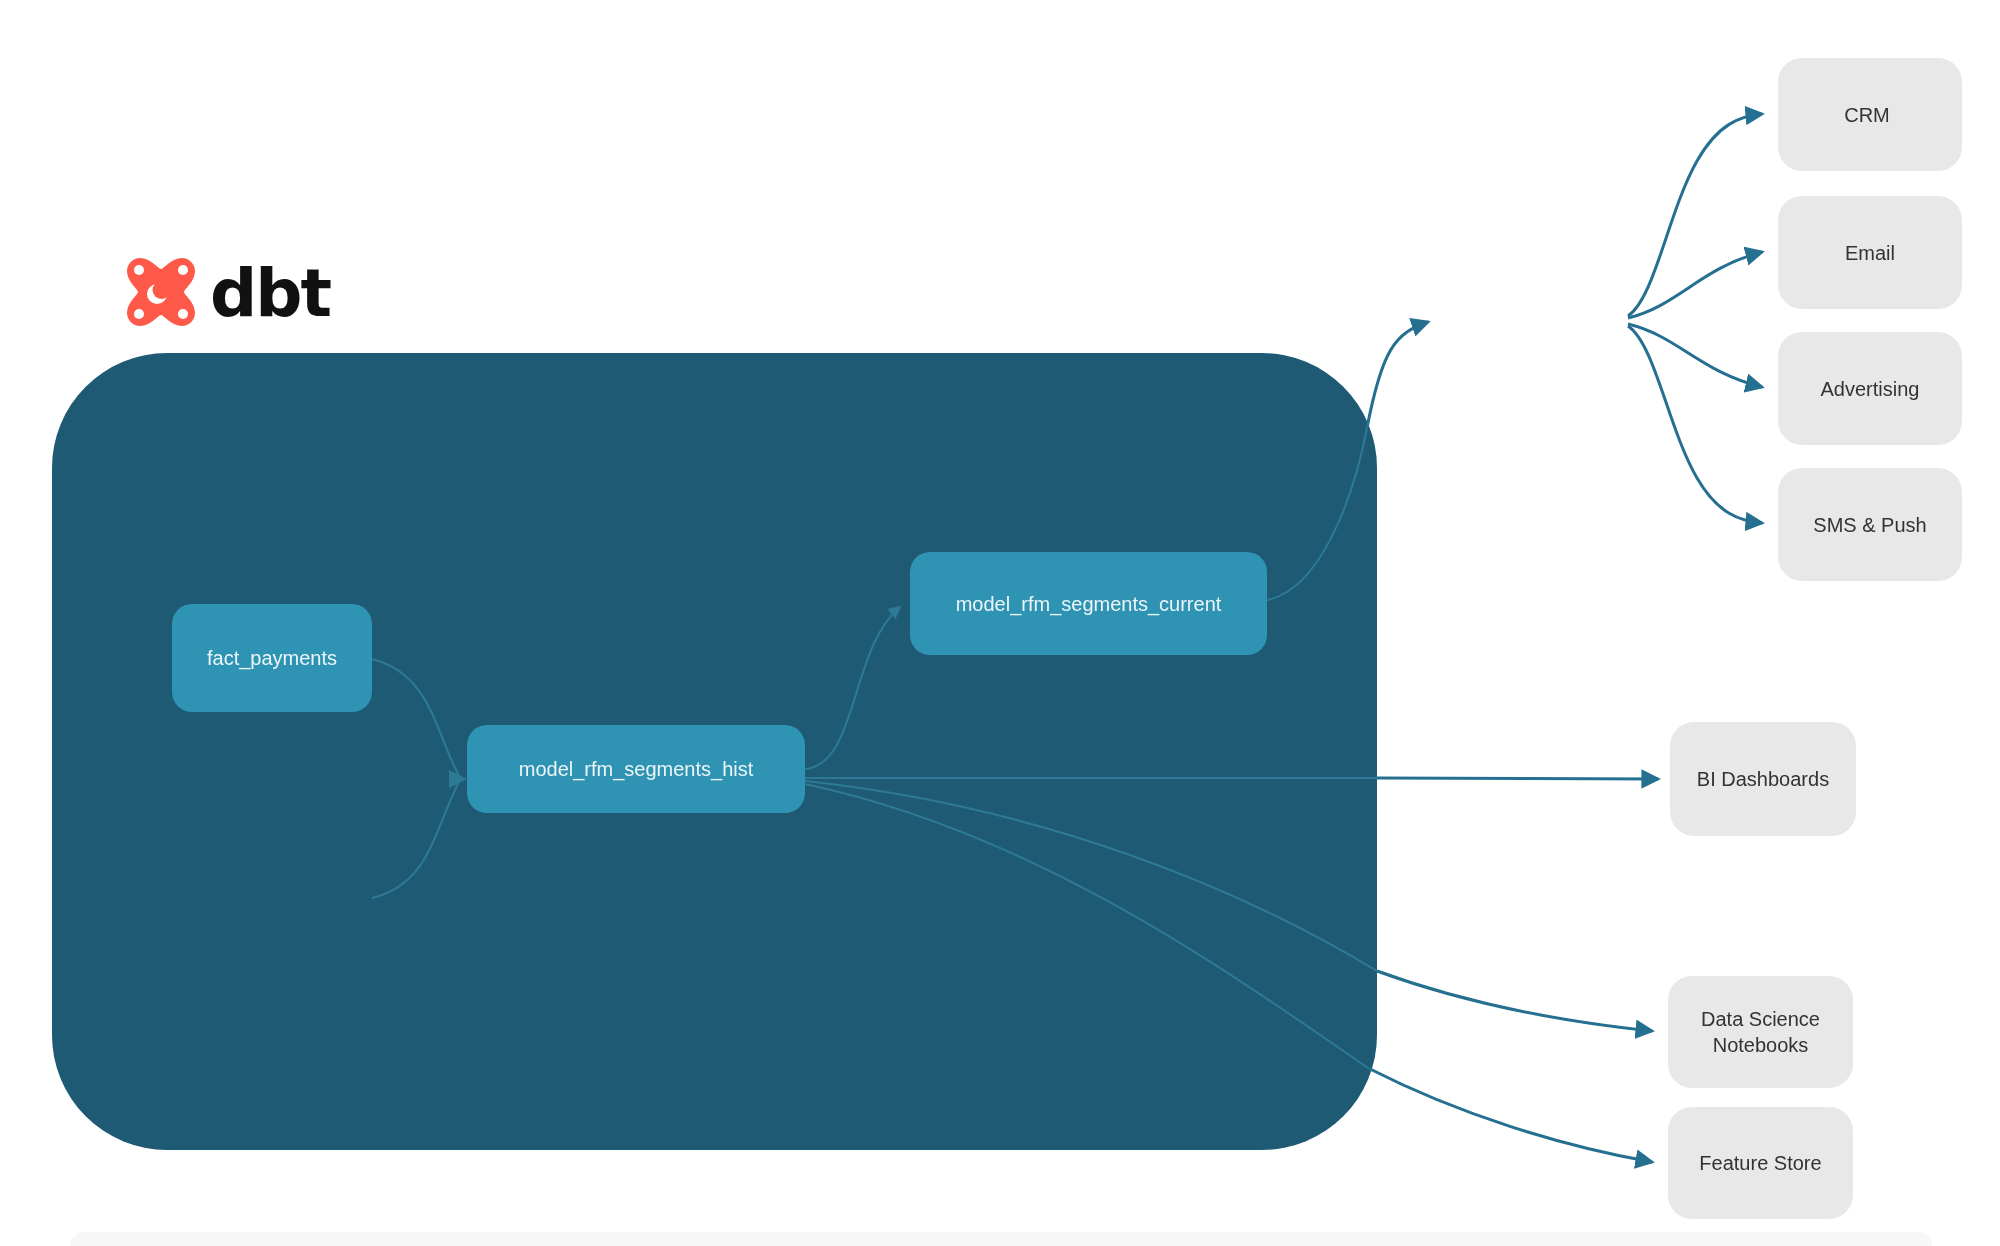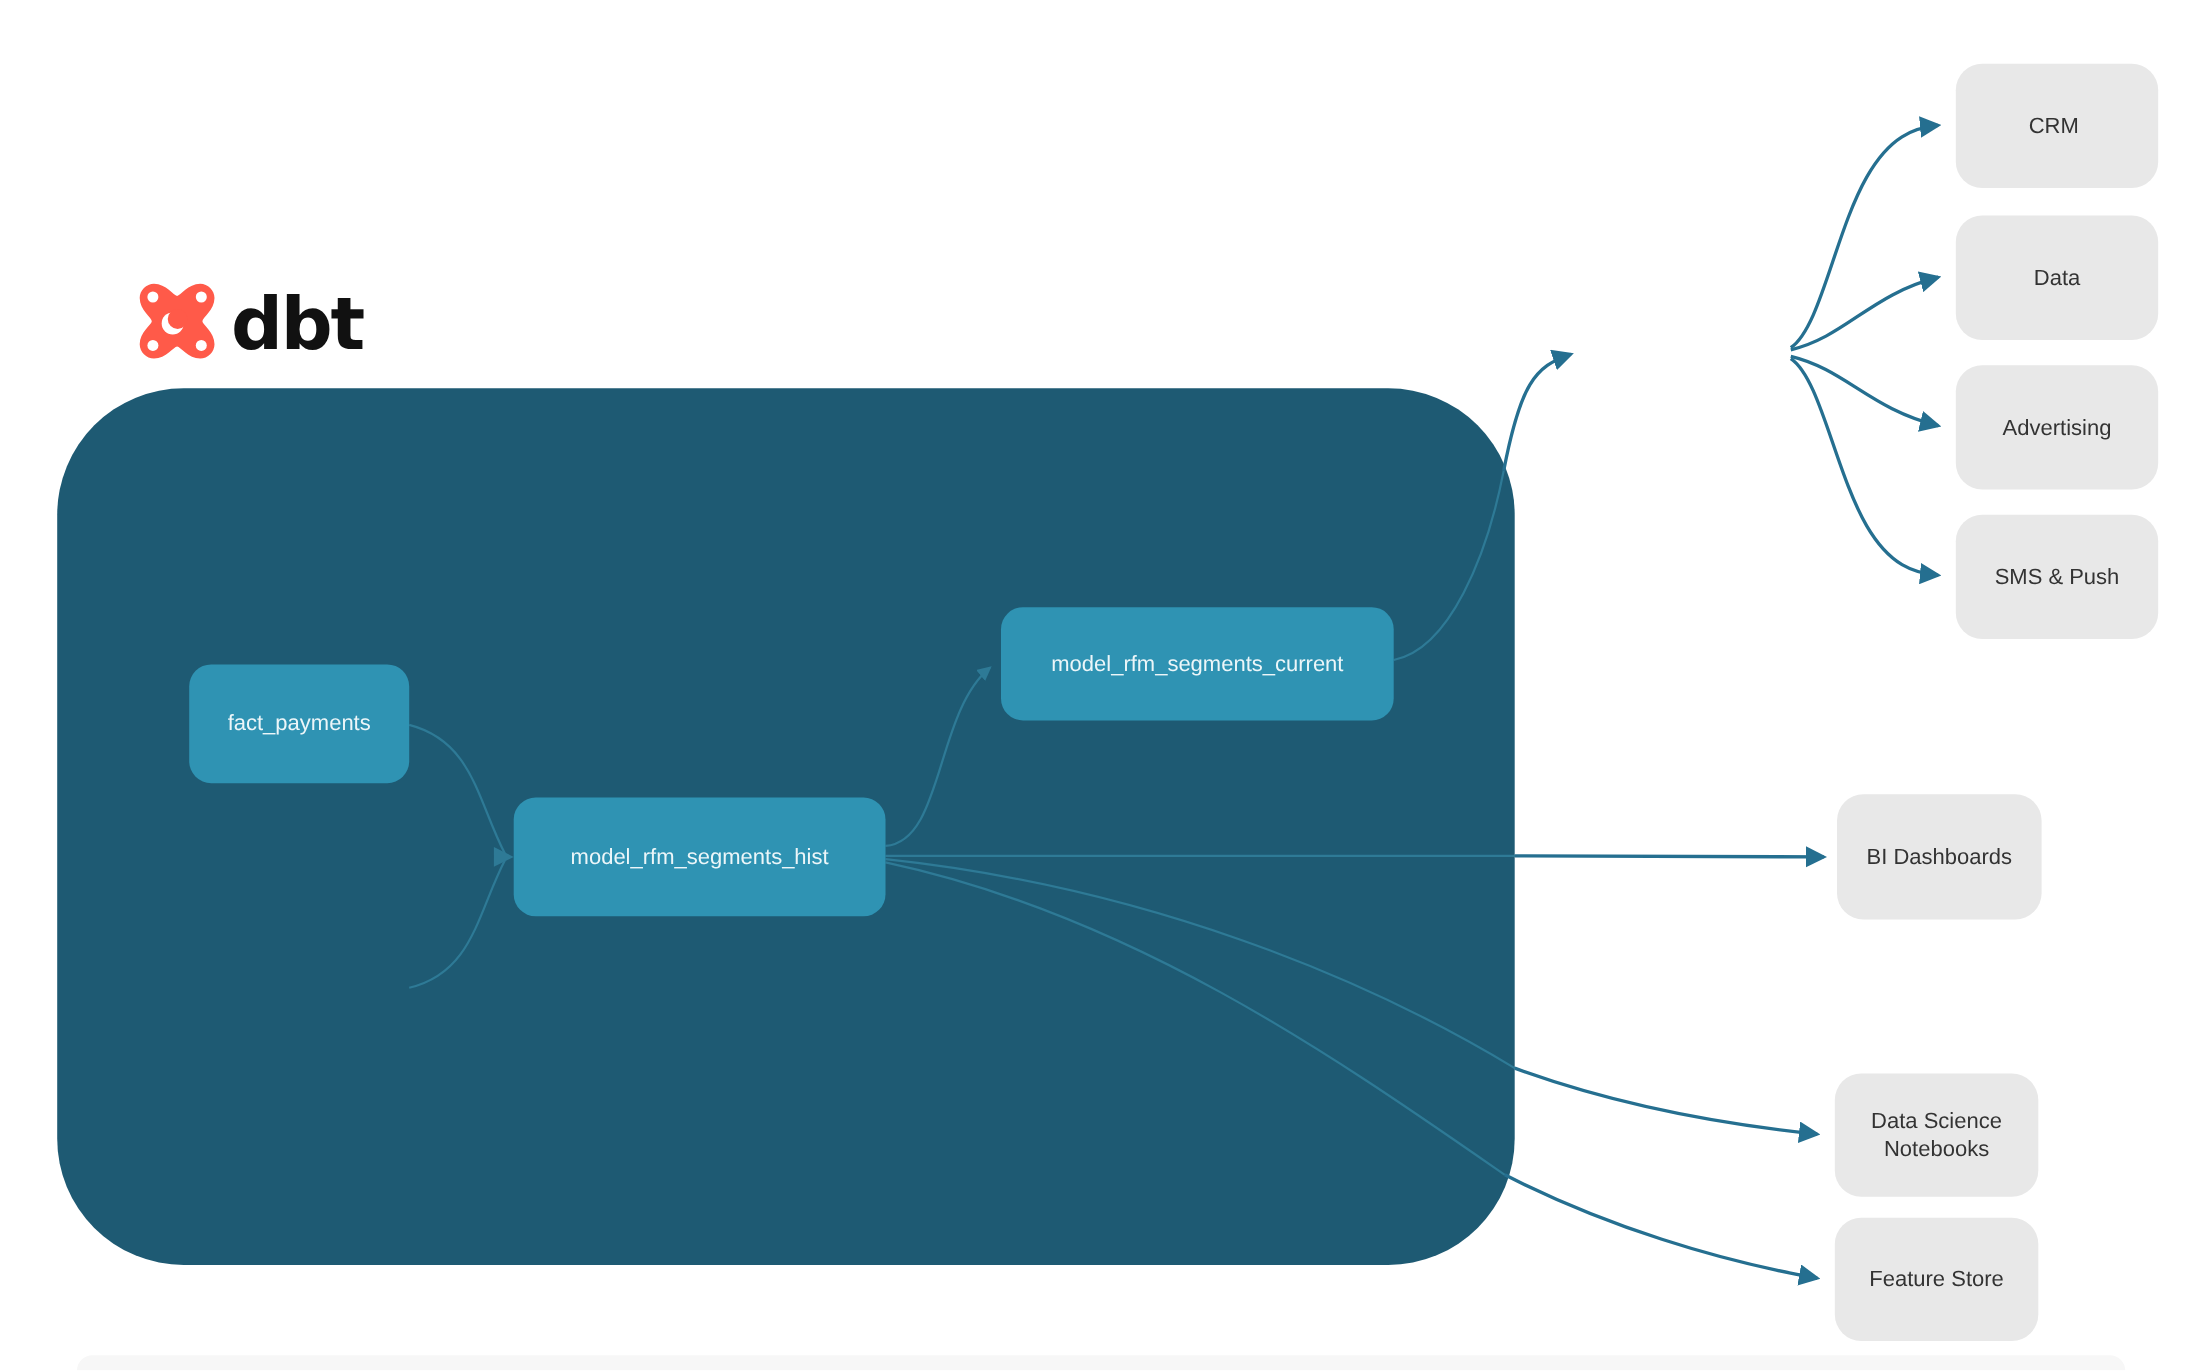--- a/index.html
+++ b/index.html
@@ -98,33 +98,33 @@
     <path class="edge-in" d="M 805,781 C 1040,806 1240,888 1377,971"></path>
     <path class="edge-out" d="M 1377,971 C 1470,1005 1565,1022 1652,1031" marker-end="url(#ah-dark)"></path>
 
     <path class="edge-in" d="M 805,784 C 1030,832 1215,962 1368,1068"></path>
     <path class="edge-out" d="M 1368,1068 C 1460,1115 1562,1146 1652,1162" marker-end="url(#ah-dark)"></path>
   </svg>
 
   <div class="node model" style="left:172px;top:604px;width:200px;height:108px;">
     <span>fact_payments</span>
   </div>
-  <div class="node model" style="left:467px;top:725px;width:338px;height:108px;">
+  <div class="node model" style="left:467px;top:725px;width:338px;height:88px;">
     <span>model_rfm_segments_hist</span>
   </div>
   <div class="node model" style="left:910px;top:552px;width:357px;height:103px;">
     <span>model_rfm_segments_current</span>
   </div>
 
 
   <div class="node dest" style="left:1778px;top:58px;width:184px;height:113px;padding-left:16px;">
     <span>CRM</span>
   </div>
   <div class="node dest" style="left:1778px;top:196px;width:184px;height:113px;">
-    <span>Data</span>
+    <span>Email</span>
   </div>
   <div class="node dest" style="left:1778px;top:332px;width:184px;height:113px;">
     <span>Advertising</span>
   </div>
   <div class="node dest" style="left:1778px;top:468px;width:184px;height:113px;">
     <span>SMS &amp; Push</span>
   </div>
 
   <div class="node dest" style="left:1670px;top:722px;width:186px;height:114px;">
     <span>BI Dashboards</span>

